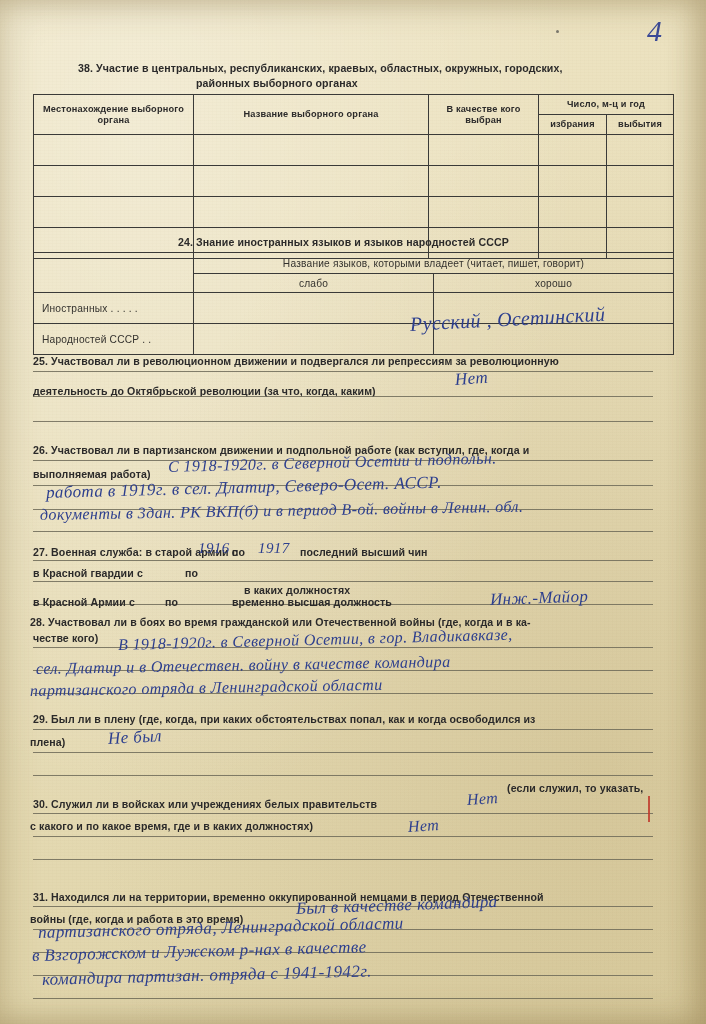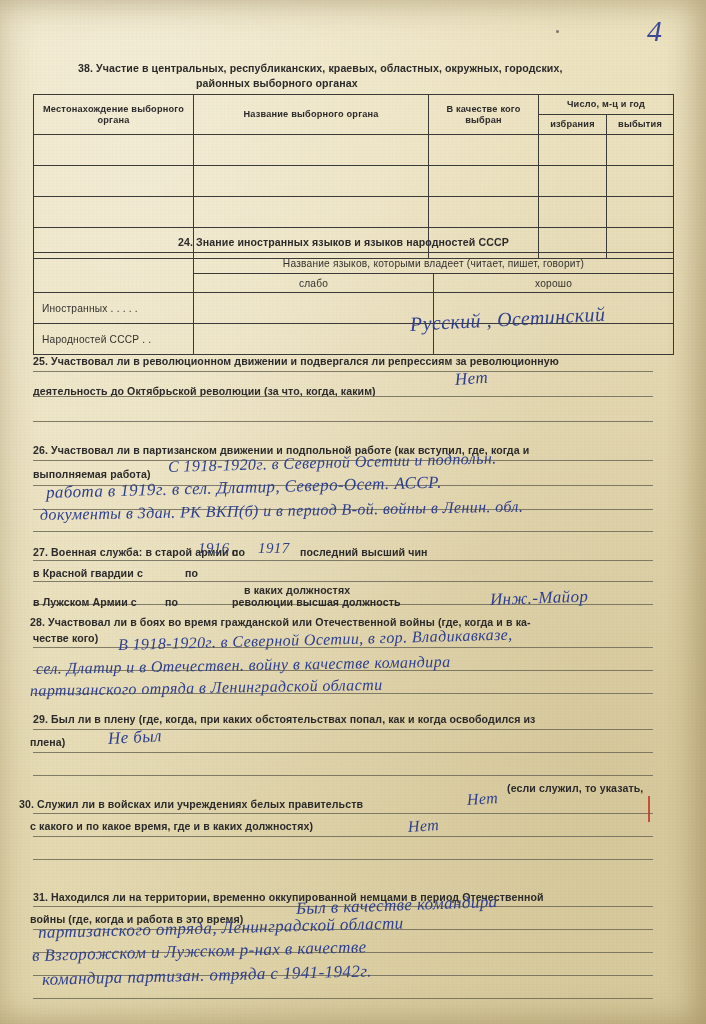--- a/index.html
+++ b/index.html
@@ -237,42 +237,42 @@
     <div class="rule" style="left:33px; top:560px; width:620px;"></div>
     <div class="hand abs" style="left:198px; top:540px; font-size:15px;">1916</div>
     <div class="hand abs" style="left:258px; top:540px; font-size:15px;">1917</div>
 
     <div class="printed abs nowrap" style="left:33px; top:567px;">в Красной гвардии с</div>
     <div class="printed abs" style="left:185px; top:567px;">по</div>
     <div class="printed abs" style="left:244px; top:584px;">в каких должностях</div>
     <div class="rule" style="left:33px; top:581px; width:620px;"></div>
     <div class="rule" style="left:33px; top:604px; width:620px;"></div>
 
-    <div class="printed abs nowrap" style="left:33px; top:596px;">в Лужском Армии с</div>
+    <div class="printed abs nowrap" style="left:33px; top:596px;">в Красной Армии с</div>
     <div class="printed abs" style="left:165px; top:596px;">по</div>
-    <div class="printed abs" style="left:232px; top:596px;">революции высшая должность</div>
+    <div class="printed abs" style="left:232px; top:596px;">временно высшая должность</div>
     <div class="hand abs" style="left:490px; top:590px; font-size:17px; transform:rotate(-2deg);">Инж.-Майор</div>
 
     <div class="printed abs" style="left:30px; top:616px; width:630px;">28. Участвовал ли в боях во время гражданской или Отечественной войны (где, когда и в ка-</div>
     <div class="printed abs" style="left:33px; top:632px;">честве кого)</div>
     <div class="rule" style="left:33px; top:647px; width:620px;"></div>
     <div class="rule" style="left:33px; top:670px; width:620px;"></div>
     <div class="rule" style="left:33px; top:693px; width:620px;"></div>
     <div class="hand abs" style="left:118px; top:636px; font-size:16px; transform:rotate(-1.5deg);">В 1918-1920г. в Северной Осетии, в гор. Владикавказе,</div>
     <div class="hand abs" style="left:36px; top:660px; font-size:16px; transform:rotate(-1deg);">сел. Длатир и в Отечествен. войну в качестве командира</div>
     <div class="hand abs" style="left:30px; top:682px; font-size:16px; transform:rotate(-1deg);">партизанского отряда в Ленинградской области</div>
 
     <div class="printed abs" style="left:33px; top:713px; width:630px;">29. Был ли в плену (где, когда, при каких обстоятельствах попал, как и когда освободился из</div>
     <div class="printed abs" style="left:30px; top:736px;">плена)</div>
     <div class="rule" style="left:33px; top:729px; width:620px;"></div>
     <div class="rule" style="left:33px; top:752px; width:620px;"></div>
     <div class="rule" style="left:33px; top:775px; width:620px;"></div>
     <div class="hand abs" style="left:108px; top:729px; font-size:17px; transform:rotate(-3deg);">Не был</div>
 
-    <div class="printed abs nowrap" style="left:19px; top:798px;">30. Служил ли в войсках или учреждениях белых правительств</div>
+    <div class="printed abs nowrap" style="left:33px; top:798px;">30. Служил ли в войсках или учреждениях белых правительств</div>
     <div class="printed abs nowrap" style="left:507px; top:782px;">(если служил, то указать,</div>
     <div class="printed abs" style="left:30px; top:820px;">с какого и по какое время, где и в каких должностях)</div>
     <div class="rule" style="left:33px; top:813px; width:620px;"></div>
     <div class="rule" style="left:33px; top:836px; width:620px;"></div>
     <div class="rule" style="left:33px; top:859px; width:620px;"></div>
     <div class="hand abs" style="left:467px; top:791px; font-size:16px; transform:rotate(-4deg);">Нет</div>
     <div class="hand abs" style="left:408px; top:818px; font-size:16px; transform:rotate(-4deg);">Нет</div>
     <div class="red-mark" style="left:648px; top:796px; height:26px;"></div>
 
     <div class="printed abs" style="left:33px; top:891px; width:630px;">31. Находился ли на территории, временно оккупированной немцами в период Отечественной</div>

